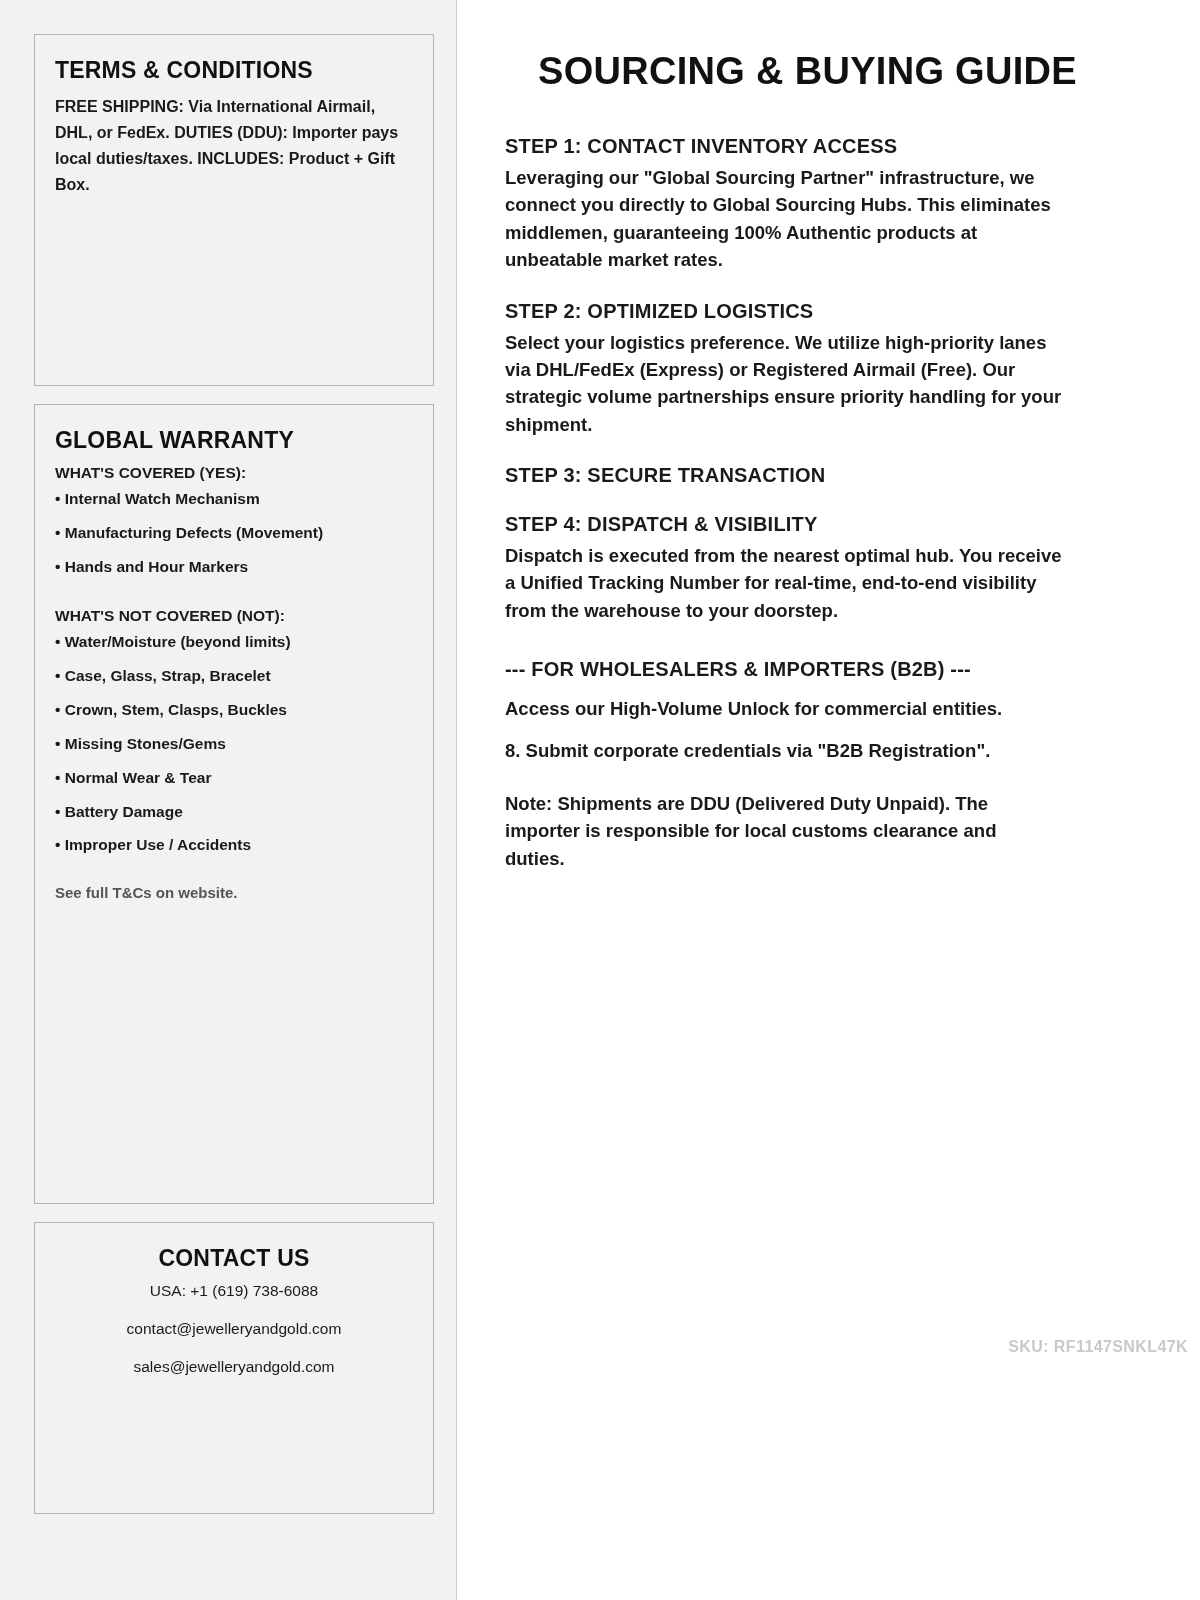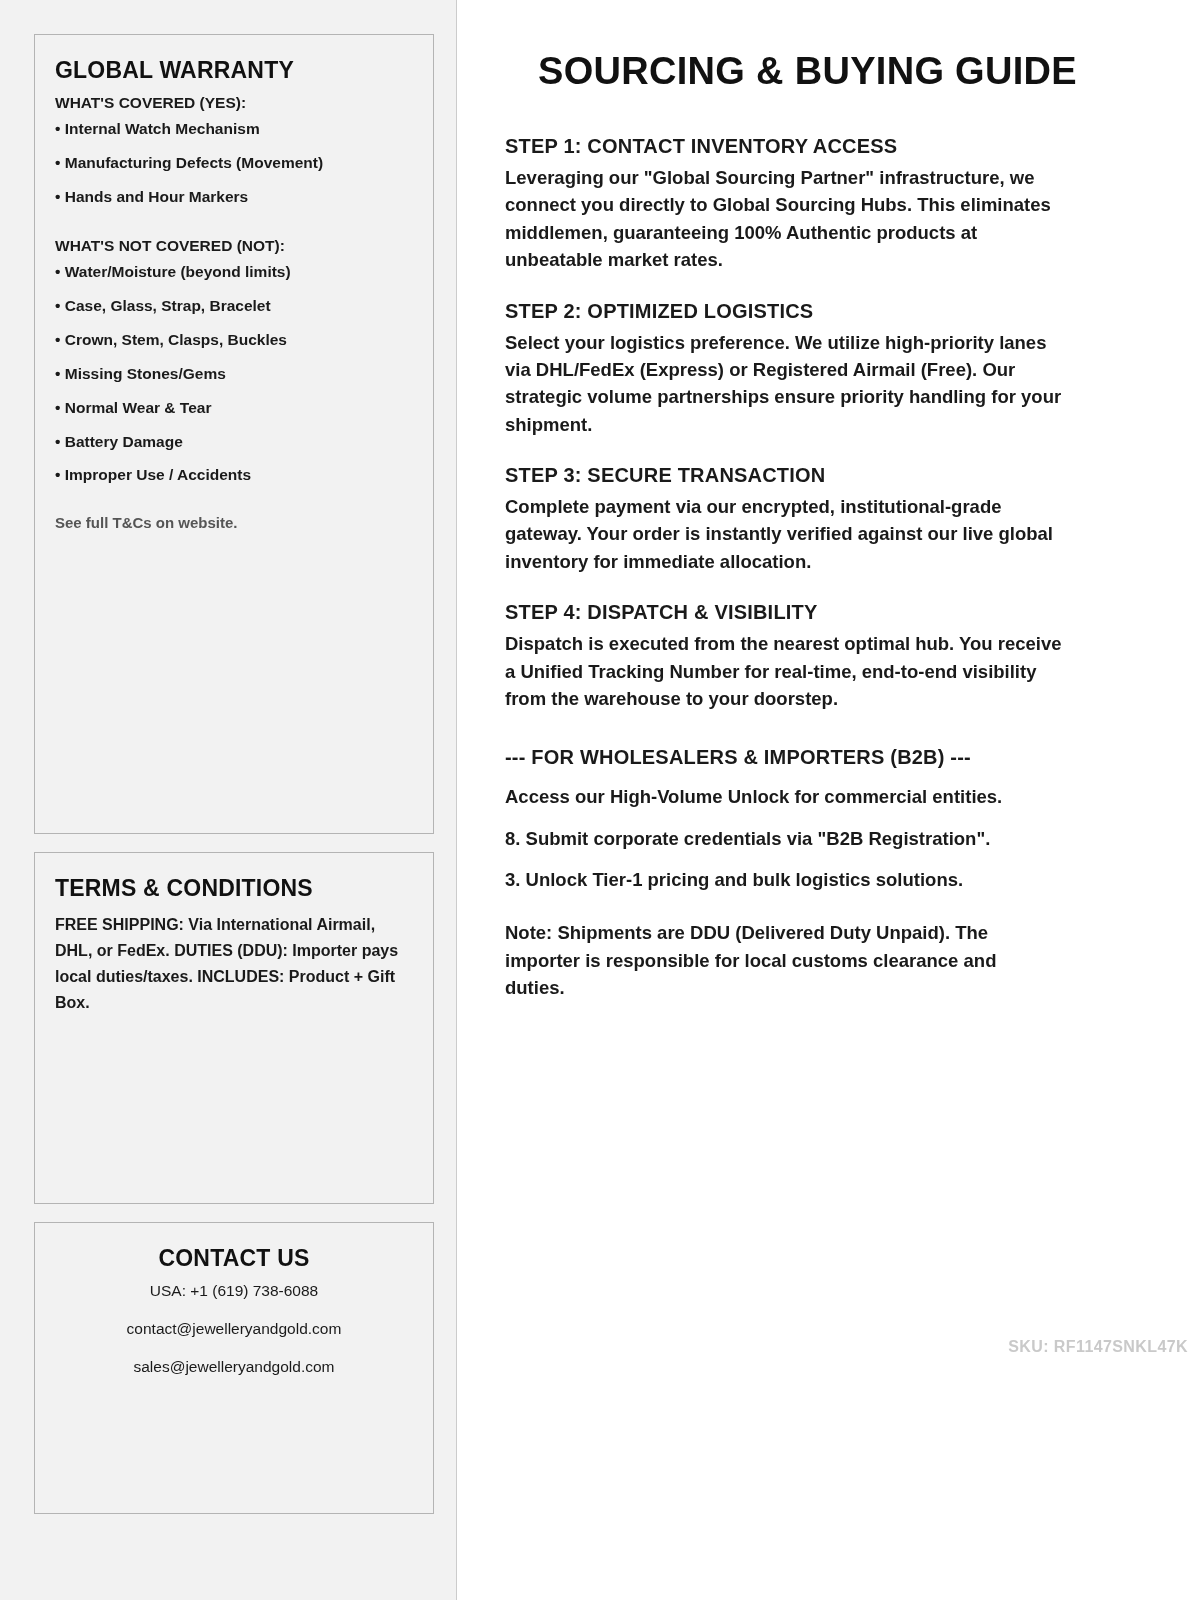--- a/index.html
+++ b/index.html
@@ -148,45 +148,45 @@
     white-space: nowrap;
   }
 </style>
 </head>
 <body>
 
 <div class="page">
 
   <div class="left-col">
 
+    <section class="panel terms">
+      <h2 class="panel-title">TERMS &amp; CONDITIONS</h2>
+      <p class="body-block">FREE SHIPPING: Via International Airmail, DHL, or FedEx.  DUTIES (DDU): Importer pays local duties/taxes.  INCLUDES: Product + Gift Box.</p>
+    </section>
+
     <section class="panel warranty">
       <h2 class="panel-title">GLOBAL WARRANTY</h2>
 
       <div class="sub-head">WHAT'S COVERED (YES):</div>
       <p class="bullet">• Internal Watch Mechanism</p>
       <p class="bullet">• Manufacturing Defects (Movement)</p>
       <p class="bullet">• Hands and Hour Markers</p>
 
       <div class="sub-head spaced">WHAT'S NOT COVERED (NOT):</div>
       <p class="bullet">• Water/Moisture (beyond limits)</p>
       <p class="bullet">• Case, Glass, Strap, Bracelet</p>
       <p class="bullet">• Crown, Stem, Clasps, Buckles</p>
       <p class="bullet">• Missing Stones/Gems</p>
       <p class="bullet">• Normal Wear &amp; Tear</p>
       <p class="bullet">• Battery Damage</p>
       <p class="bullet">• Improper Use / Accidents</p>
 
       <p class="note-line">See full T&amp;Cs on website.</p>
     </section>
 
-    <section class="panel terms">
-      <h2 class="panel-title">TERMS &amp; CONDITIONS</h2>
-      <p class="body-block">FREE SHIPPING: Via International Airmail, DHL, or FedEx.  DUTIES (DDU): Importer pays local duties/taxes.  INCLUDES: Product + Gift Box.</p>
-    </section>
-
     <section class="panel contact">
       <h2 class="panel-title">CONTACT US</h2>
       <p class="contact-line">USA: +1 (619) 738-6088</p>
       <p class="contact-line">contact@jewelleryandgold.com</p>
       <p class="contact-line">sales@jewelleryandgold.com</p>
     </section>
 
   </div>
 
   <div class="right-col">
@@ -198,31 +198,29 @@
       <p class="step-body">Leveraging our "Global Sourcing Partner" infrastructure, we connect you directly to Global Sourcing Hubs. This eliminates middlemen, guaranteeing 100% Authentic products at unbeatable market rates.</p>
     </div>
 
     <div class="step">
       <div class="step-head">STEP 2: OPTIMIZED LOGISTICS</div>
       <p class="step-body">Select your logistics preference. We utilize high-priority lanes via DHL/FedEx (Express) or Registered Airmail (Free). Our strategic volume partnerships ensure priority handling for your shipment.</p>
     </div>
 
     <div class="step">
       <div class="step-head">STEP 3: SECURE TRANSACTION</div>
-      <p class="step-body">Complete payment via our encrypted, institutional-grade gateway. Your order is instantly verified against our live global inventory for immediate allocation.</p>
     </div>
 
     <div class="step">
       <div class="step-head">STEP 4: DISPATCH &amp; VISIBILITY</div>
       <p class="step-body">Dispatch is executed from the nearest optimal hub. You receive a Unified Tracking Number for real-time, end-to-end visibility from the warehouse to your doorstep.</p>
     </div>
 
     <div class="b2b-head">--- FOR WHOLESALERS &amp; IMPORTERS (B2B) ---</div>
     <p class="b2b-line">Access our High-Volume Unlock for commercial entities.</p>
     <p class="b2b-line">8. Submit corporate credentials via "B2B Registration".</p>
-    <p class="b2b-line">3. Unlock Tier-1 pricing and bulk logistics solutions.</p>
 
     <p class="b2b-note">Note: Shipments are DDU (Delivered Duty Unpaid). The importer is responsible for local customs clearance and duties.</p>
 
     <div class="sku">SKU: RF1147SNKL47K</div>
   </div>
 
 </div>
 
 </body></html>

